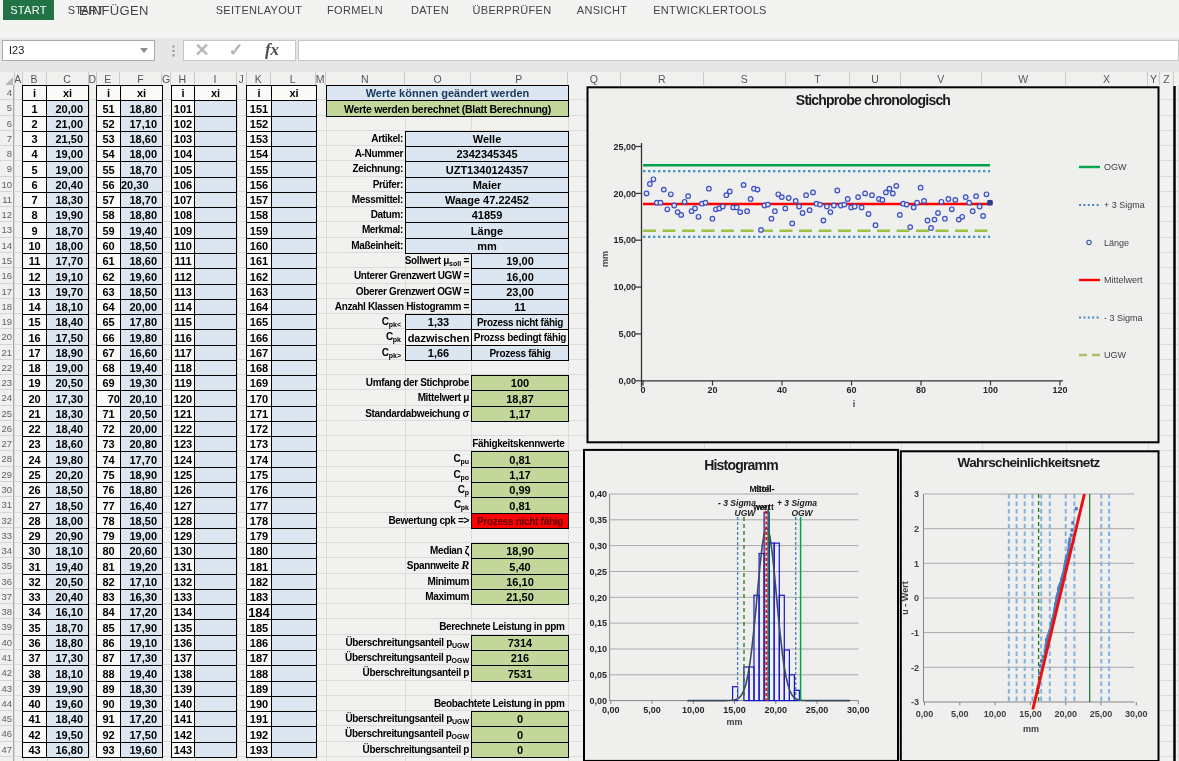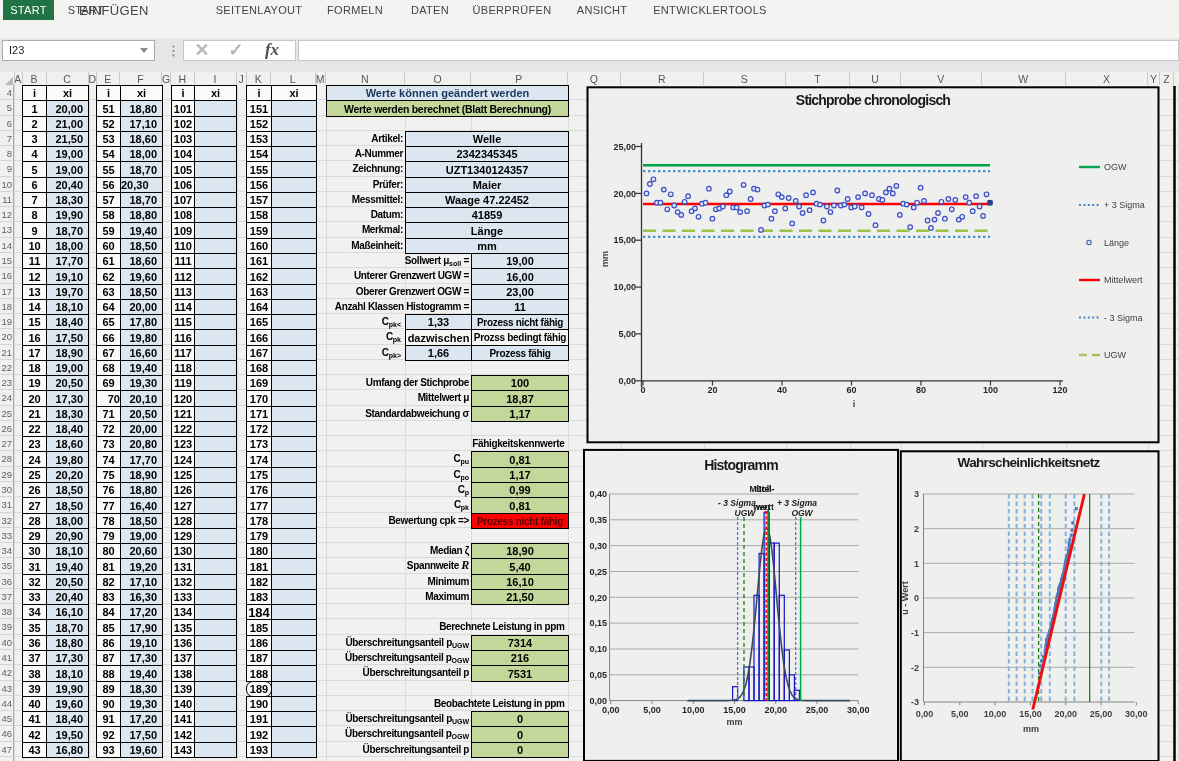--- a/index.html
+++ b/index.html
@@ -466,21 +466,21 @@
 <div class="cell" style="left:246px;top:604px;width:26px;height:16px;background:#fafaf9;line-height:15px;font-size:13px;color:#000;text-align:center;">184</div>
 <div class="cell" style="left:271px;top:604px;width:46px;height:16px;background:#dce6f1;line-height:15px;font-size:11px;color:#000;text-align:center;"></div>
 <div class="cell" style="left:246px;top:619px;width:26px;height:17px;background:#fafaf9;line-height:16px;font-size:11px;color:#000;text-align:center;">185</div>
 <div class="cell" style="left:271px;top:619px;width:46px;height:17px;background:#dce6f1;line-height:16px;font-size:11px;color:#000;text-align:center;"></div>
 <div class="cell" style="left:246px;top:635px;width:26px;height:16px;background:#fafaf9;line-height:15px;font-size:11px;color:#000;text-align:center;">186</div>
 <div class="cell" style="left:271px;top:635px;width:46px;height:16px;background:#dce6f1;line-height:15px;font-size:11px;color:#000;text-align:center;"></div>
 <div class="cell" style="left:246px;top:650px;width:26px;height:16px;background:#fafaf9;line-height:15px;font-size:11px;color:#000;text-align:center;">187</div>
 <div class="cell" style="left:271px;top:650px;width:46px;height:16px;background:#dce6f1;line-height:15px;font-size:11px;color:#000;text-align:center;"></div>
 <div class="cell" style="left:246px;top:665px;width:26px;height:17px;background:#fafaf9;line-height:16px;font-size:11px;color:#000;text-align:center;">188</div>
 <div class="cell" style="left:271px;top:665px;width:46px;height:17px;background:#dce6f1;line-height:16px;font-size:11px;color:#000;text-align:center;"></div>
-<div class="cell" style="left:246px;top:681px;width:26px;height:16px;background:#fafaf9;line-height:15px;font-size:11px;color:#000;text-align:center;border-radius:7px;">189</div>
+<div class="cell" style="left:246px;top:681px;width:26px;height:16px;background:#fafaf9;line-height:15px;font-size:11px;color:#000;text-align:center;">189</div>
 <div class="cell" style="left:271px;top:681px;width:46px;height:16px;background:#dce6f1;line-height:15px;font-size:11px;color:#000;text-align:center;"></div>
 <div class="cell" style="left:246px;top:696px;width:26px;height:16px;background:#fafaf9;line-height:15px;font-size:11px;color:#000;text-align:center;">190</div>
 <div class="cell" style="left:271px;top:696px;width:46px;height:16px;background:#dce6f1;line-height:15px;font-size:11px;color:#000;text-align:center;"></div>
 <div class="cell" style="left:246px;top:711px;width:26px;height:16px;background:#fafaf9;line-height:15px;font-size:11px;color:#000;text-align:center;">191</div>
 <div class="cell" style="left:271px;top:711px;width:46px;height:16px;background:#dce6f1;line-height:15px;font-size:11px;color:#000;text-align:center;"></div>
 <div class="cell" style="left:246px;top:726px;width:26px;height:17px;background:#fafaf9;line-height:16px;font-size:11px;color:#000;text-align:center;">192</div>
 <div class="cell" style="left:271px;top:726px;width:46px;height:17px;background:#dce6f1;line-height:16px;font-size:11px;color:#000;text-align:center;"></div>
 <div class="cell" style="left:246px;top:742px;width:26px;height:16px;background:#fafaf9;line-height:15px;font-size:11px;color:#000;text-align:center;">193</div>
 <div class="cell" style="left:271px;top:742px;width:46px;height:16px;background:#dce6f1;line-height:15px;font-size:11px;color:#000;text-align:center;"></div>
 <div class="cell" style="left:326px;top:85px;width:243px;height:16px;background:#dce6f1;line-height:15px;font-size:11px;color:#17375d;text-align:center;">Werte können geändert werden</div>

